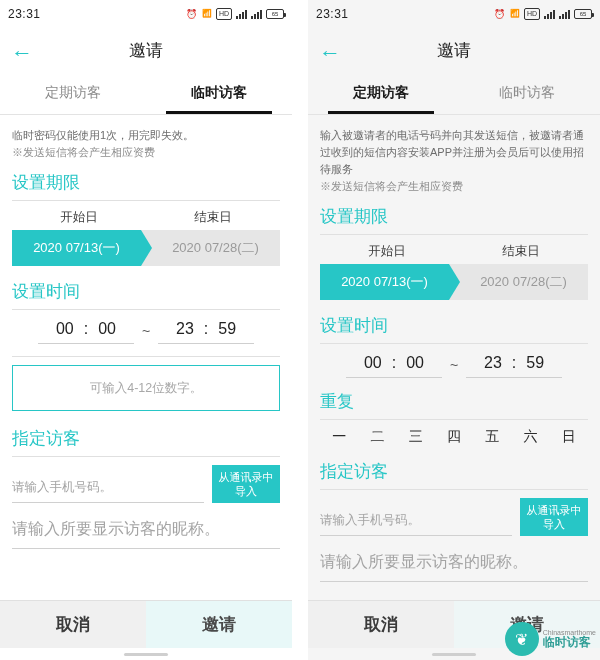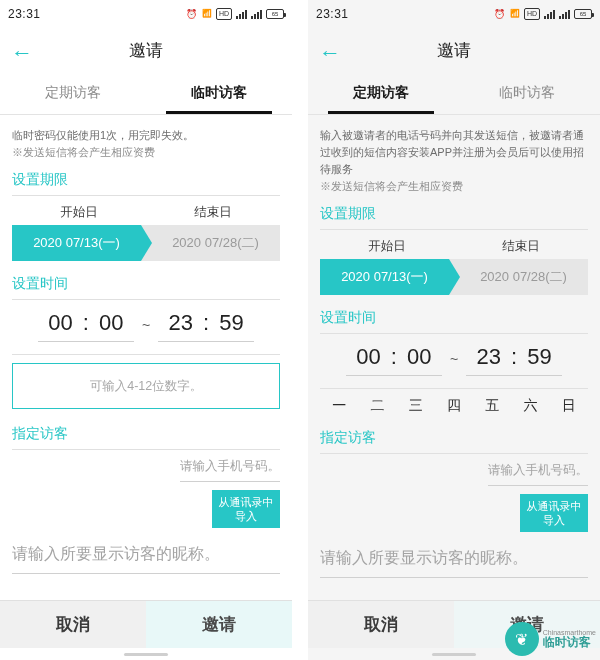--- a/index.html
+++ b/index.html
@@ -141,21 +141,21 @@
 
   .notice {
     padding: 12px 12px 10px 12px;
     font-size: 11px;
     color: #6d6d6d;
     line-height: 1.55;
   }
   .notice .line2 { color: #8d8d8d; }
 
   .section-label {
-    font-size: 14px;
+    font-size: 17px;
     color: #27c6c6;
     padding: 0 12px 6px 12px;
   }
   .sep {
     height: 1px;
     background: #e0e0e0;
     margin: 0 12px 8px 12px;
   }
 
   
@@ -216,21 +216,21 @@
   }
   .time-box {
     display: flex;
     align-items: center;
     justify-content: center;
     gap: 10px;
     border-bottom: 1px solid #cfcfcf;
     padding: 2px 6px 5px 6px;
     min-width: 96px;
   }
-  .time-box span { font-size: 22px; color: #222; }
+  .time-box span { font-size: 16px; color: #222; }
   .time-tilde { font-size: 14px; color: #555; }
 
   
   .week-row {
     display: flex;
     margin: 2px 12px 14px 12px;
   }
   .week-row span {
     flex: 1;
     text-align: center;
@@ -250,21 +250,20 @@
     color: #a8a8a8;
     background: #fff;
   }
 
   
   .guest-row {
     display: flex;
     align-items: flex-end;
     margin: 2px 12px 16px 12px;
     gap: 8px;
-    flex-direction: column;
   }
   .guest-input {
     flex: 1;
     border-bottom: 1px solid #d0d0d0;
     font-size: 12.5px;
     color: #a4a4a4;
     padding-bottom: 6px;
   }
   .contact-btn {
     width: 68px;
@@ -517,20 +516,21 @@
           <span>00</span>
         </div>
         <div class="time-tilde">~</div>
         <div class="time-box">
           <span>23</span>
           <span>:</span>
           <span>59</span>
         </div>
       </div>
 
+      <div class="section-label">重复</div>
       <div class="sep"></div>
 
       <div class="week-row">
         <span>一</span>
         <span>二</span>
         <span>三</span>
         <span>四</span>
         <span>五</span>
         <span>六</span>
         <span>日</span>

